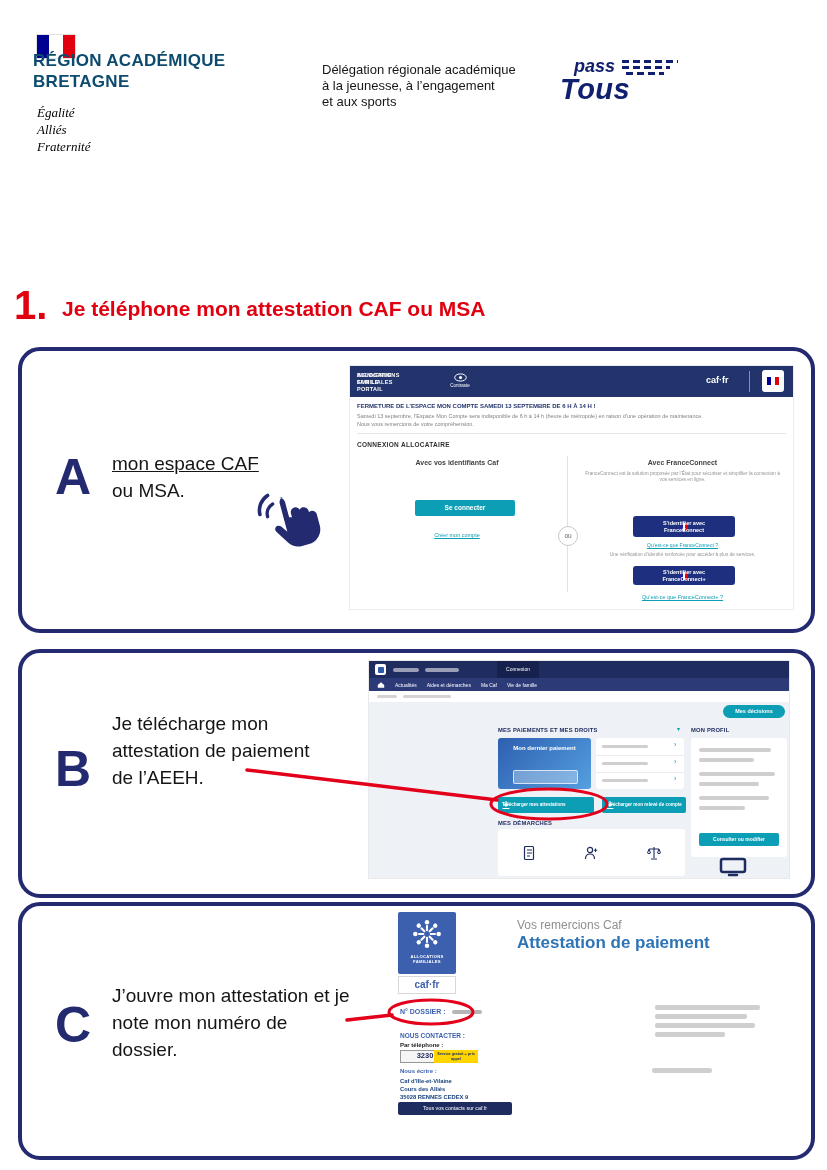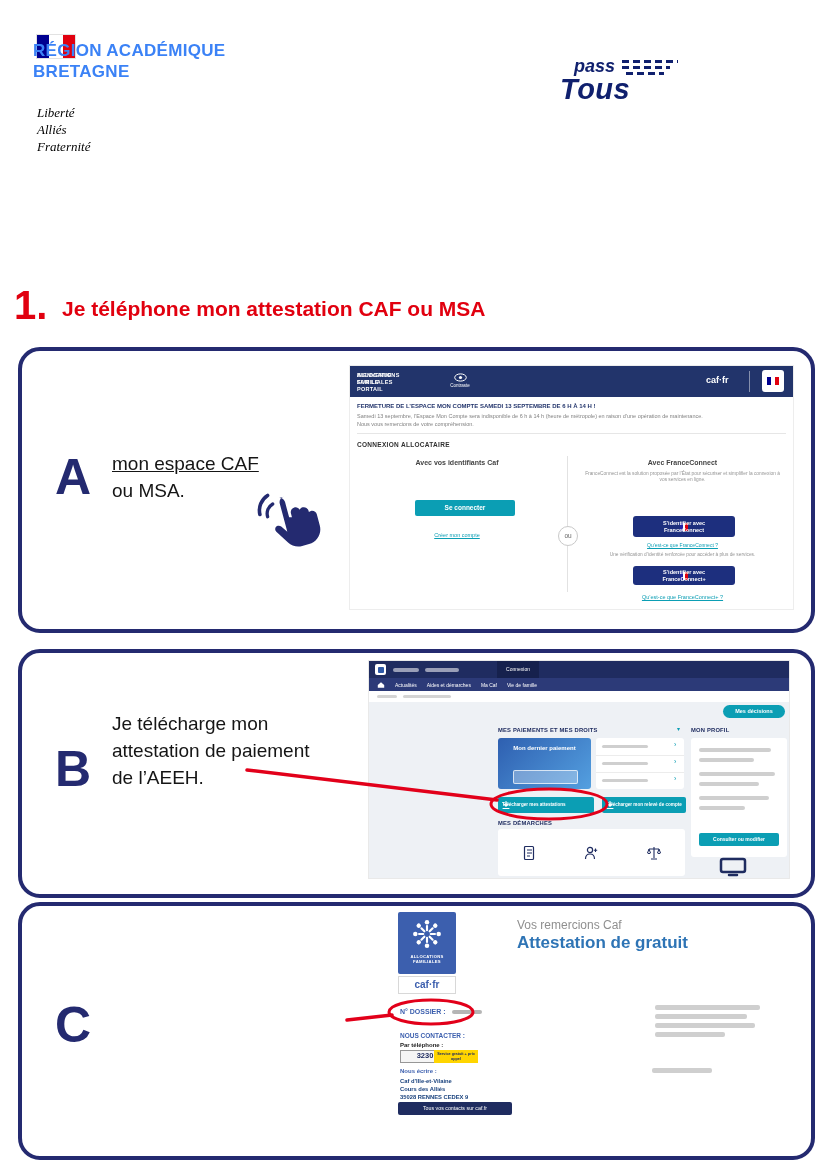--- a/index.html
+++ b/index.html
@@ -2,21 +2,21 @@
 <html><head>
 <meta charset="utf-8">
 <style>
   html,body{margin:0;padding:0;background:#fff}
   #page{position:relative;width:827px;height:1170px;background:#fff;font-family:"Liberation Sans",sans-serif;overflow:hidden}
   .abs{position:absolute}
   .redact{position:absolute;background:#cfcfcf;border-radius:2px}
 
   
   #flag{left:36px;top:34px;width:40px;height:25px;background:linear-gradient(90deg,#000091 0 33.4%,#fff 33.4% 66.6%,#e1000f 66.6%);box-shadow:inset 0 0 0 1px #e2e2e2}
-  #region-name{left:33px;top:40px;font-size:17px;font-weight:700;color:#3b82f6;line-height:21px;letter-spacing:.3px}
+  #region-name{left:33px;top:50px;font-size:17px;font-weight:700;color:#0c4a6e;line-height:21px;letter-spacing:.3px}
   #motto{left:37px;top:104px;font-family:"Liberation Serif",serif;font-style:italic;font-size:13px;line-height:17px;color:#000}
   #delegation{left:322px;top:62px;font-size:13px;line-height:16px;color:#161616;font-weight:500}
   #pass-sport{left:560px;top:56px;width:140px;height:58px;color:#10206e}
   #ps-word1{position:absolute;left:14px;top:0;font-style:italic;font-weight:700;font-size:18px}
   #ps-word2{position:absolute;left:0;top:17px;font-style:italic;font-weight:700;font-size:29px;letter-spacing:.5px}
   .ps-line{position:absolute;height:3px;background:repeating-linear-gradient(90deg,#10206e 0 7px,transparent 7px 11px)}
   #ps-line1{left:62px;top:4px;width:56px}
   #ps-line2{left:62px;top:10px;width:48px}
   #ps-line3{left:66px;top:16px;width:38px}
 
@@ -138,23 +138,28 @@
 <body>
 
 <div id="page">
 
   <div class="abs" id="flag"></div>
   <div class="abs" id="region-name">
     <div>RÉGION ACADÉMIQUE</div>
     <div>BRETAGNE</div>
   </div>
   <div class="abs" id="motto">
-    <div>Liberté</div>
+    <div>Égalité</div>
     <div>Alliés</div>
     <div>Fraternité</div>
+  </div>
+  <div class="abs" id="delegation">
+    <div>Délégation régionale académique</div>
+    <div>à la jeunesse, à l’engagement</div>
+    <div>et aux sports</div>
   </div>
   <div class="abs" id="pass-sport">
     <span id="ps-word1">pass</span>
     <div class="ps-line" id="ps-line1"></div>
     <div class="ps-line" id="ps-line2"></div>
     <div class="ps-line" id="ps-line3"></div>
     <span id="ps-word2">Tous</span>
   </div>
 
   <div class="abs" id="step-num">1.</div>
@@ -300,20 +305,21 @@
       <div id="b-prof-btn">Consulter ou modifier</div>
     </div>
     <svg id="b-monitor" width="28" height="20" viewBox="0 0 28 20">
         <rect x="2" y="2" width="24" height="13" rx="2" stroke="#1f2c60" stroke-width="2.5" fill="none"></rect>
         <path d="M10 18 H18" stroke="#1f2c60" stroke-width="2.5" stroke-linecap="round"></path>
       </svg>
   </div>
 
   <div class="step-box" id="box-c"></div>
   <div class="step-letter" id="letter-c">C</div>
+  <div class="box-text" id="text-c">J’ouvre mon attestation et je note mon numéro de dossier.</div>
 
   <div class="abs" id="shot-c">
     <div id="c-logo-block">
       <svg id="c-star" width="34" height="40" viewBox="-16 -16 32 32">
         <g fill="#fff">
           <g transform="rotate(0)">
               <circle cy="-11" r="2.1"></circle>
               <rect x="-1" y="-8.5" width="2" height="6" rx="1"></rect>
             </g>
           <g transform="rotate(45)">
@@ -356,21 +362,21 @@
     <div id="c-3230">3230</div>
     <div id="c-3230-tag">Service gratuit + prix appel</div>
     <div id="c-write-label">Nous écrire :</div>
     <div id="c-address">
       <div>Caf d’Ille-et-Vilaine</div>
       <div>Cours des Alliés</div>
       <div>35028 RENNES CEDEX 9</div>
     </div>
     <div id="c-footer">Tous vos contacts sur caf.fr</div>
     <div id="c-kicker">Vos remercions Caf</div>
-    <div id="c-doc-title">Attestation de gratuit</div>
+    <div id="c-doc-title">Attestation de paiement</div>
     <div class="redact" style="left:287px;top:100px;width:105px;height:5px"></div>
     <div class="redact" style="left:287px;top:109px;width:92px;height:5px"></div>
     <div class="redact" style="left:287px;top:118px;width:100px;height:5px"></div>
     <div class="redact" style="left:287px;top:127px;width:70px;height:5px"></div>
     <div class="redact" style="left:284px;top:163px;width:60px;height:5px"></div>
   </div>
 
   <svg class="abs" id="annotations" viewBox="0 0 827 1170">
     <line x1="247" y1="770" x2="497" y2="800" stroke="#e2001a" stroke-width="3.5" stroke-linecap="round"></line>
     <ellipse cx="549" cy="804" rx="58" ry="15" stroke="#e2001a" stroke-width="3" fill="none"></ellipse>

